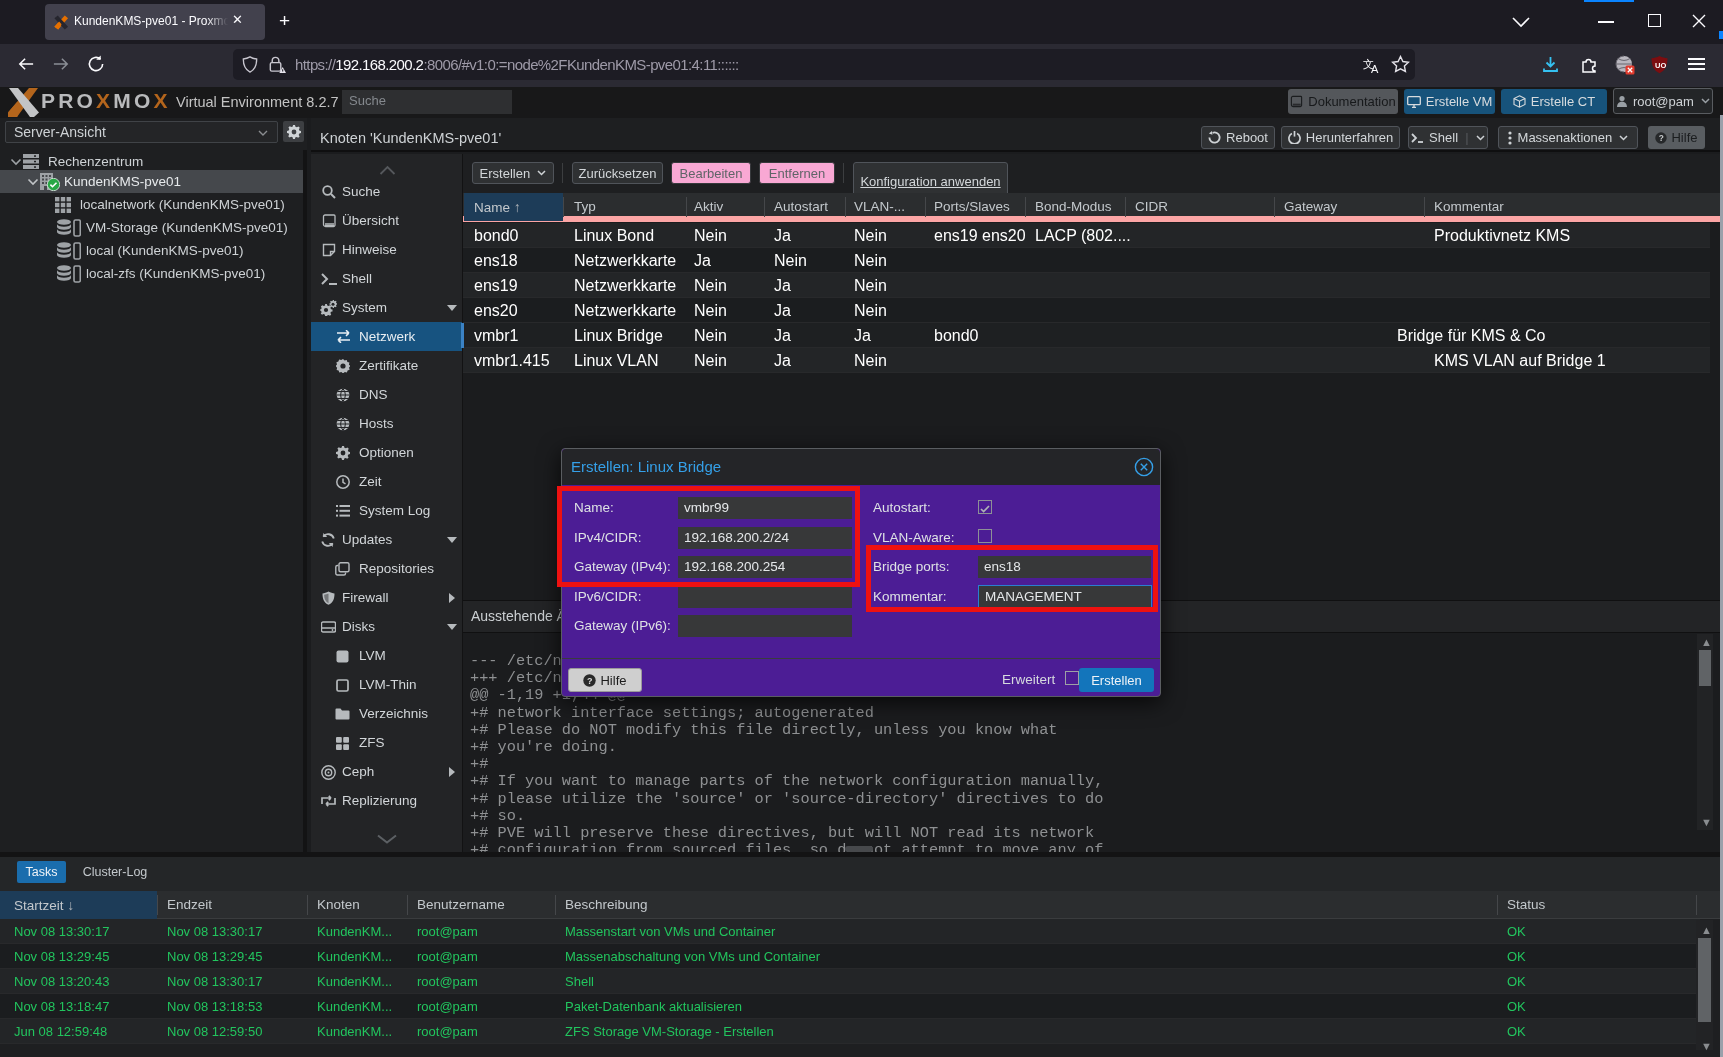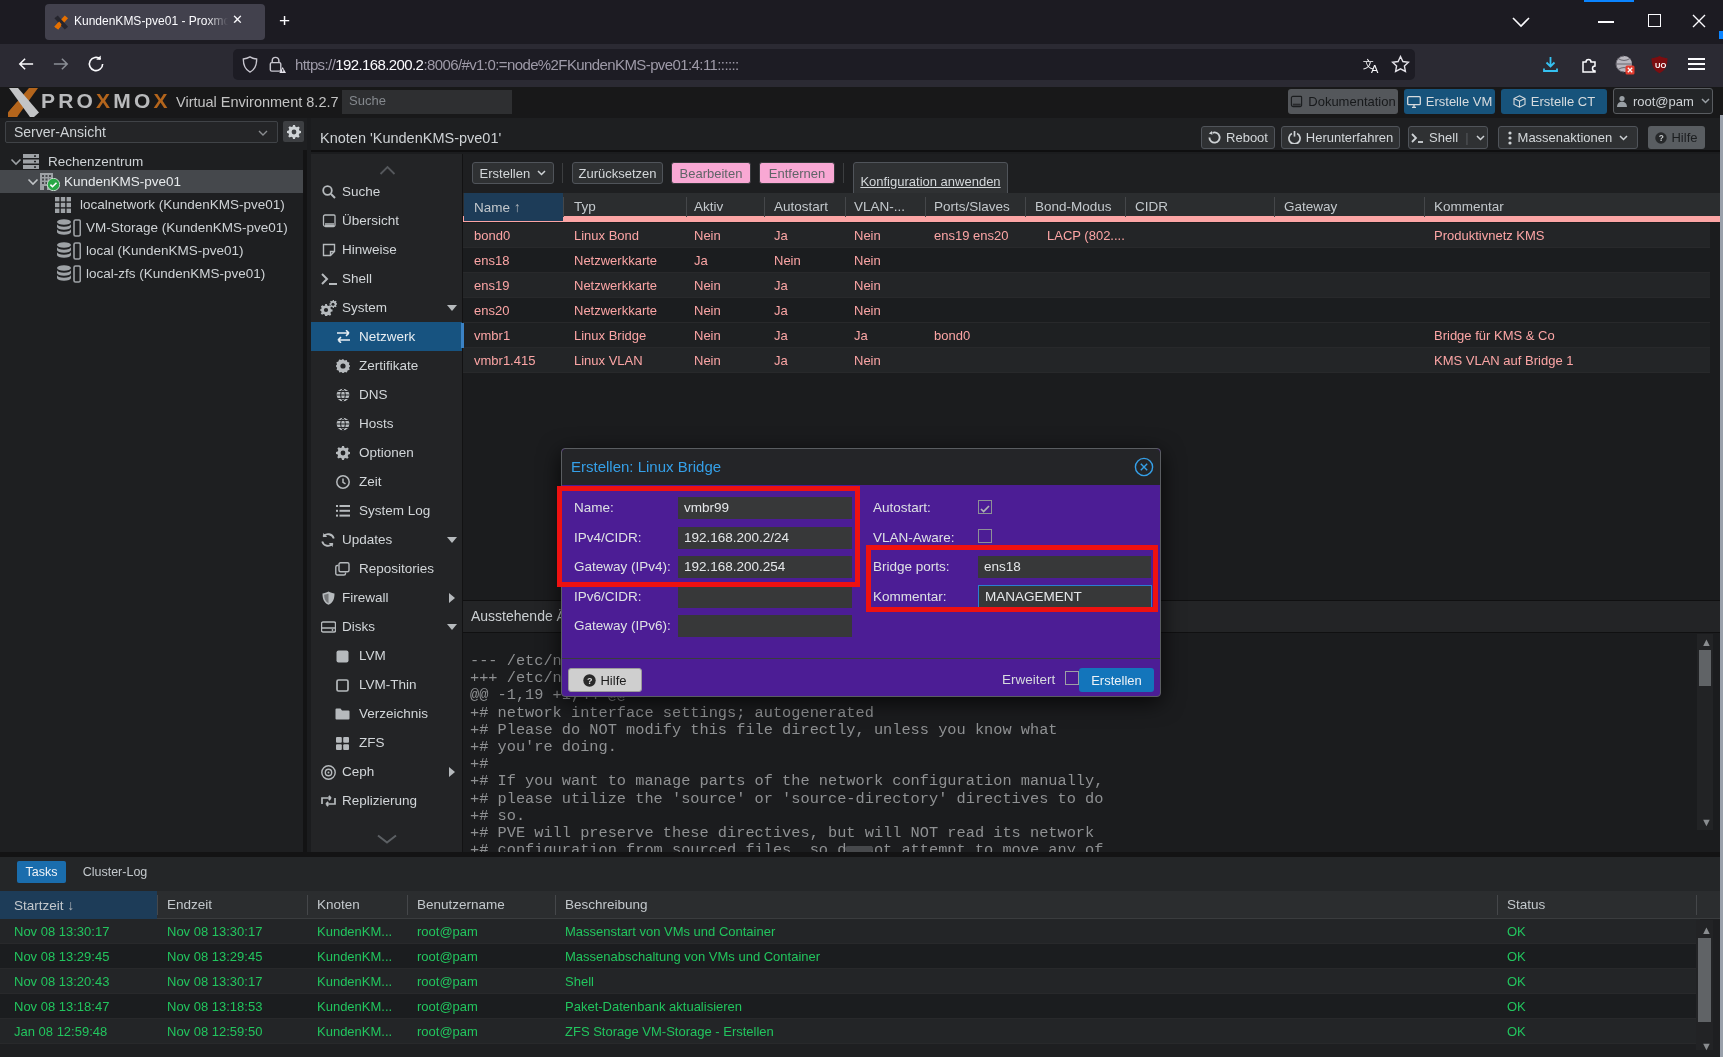--- a/index.html
+++ b/index.html
@@ -28,21 +28,21 @@
 .treerow { position:absolute; left:0; width:303px; height:23px; color:#ced2d5; font-size:13.5px; line-height:23px; }
 
 #menu { left:311px; top:154px; width:152px; height:698px; background:#232426; border-right:1px solid #121213; }
 .mitem { position:absolute; left:0; width:151px; height:29px; color:#d2d6d9; font-size:13.5px; line-height:29px; }
 .msel { background:#175380; color:#e8eef2; }
 
 #nodeband { left:311px; top:118px; width:1412px; height:34px; background:#1e1f21; border-bottom:2px solid #0f0f10; }
 #ctoolbar { left:463px; top:154px; width:1260px; height:39px; background:#1e1f21; }
 #nettable { left:463px; top:193px; width:1260px; height:659px; background:#1b1c1e; }
 .th { position:absolute; top:0; height:28px; color:#c3c8cc; font-size:13.5px; line-height:28px; }
-.row { position:absolute; left:0; width:1247px; height:25px; font-size:13px; color:#fca5a5; line-height:25px; border-bottom:1px solid #28292b; }
+.row { position:absolute; left:0; width:1247px; height:25px; font-size:16px; color:#ffffff; line-height:25px; border-bottom:1px solid #28292b; }
 .cell { position:absolute; top:0; white-space:nowrap; }
 
 #pendhdr { left:463px; top:600px; width:1260px; height:33px; background:#232426; border-top:1px solid #101011; border-bottom:1px solid #101011; color:#ccd0d3; font-size:14px; line-height:31px; }
 #diff { left:470px; top:653px; width:1250px; color:#8f9193; font-size:15.3px; line-height:17.2px; letter-spacing:0px; font-family:"Liberation Mono",monospace; white-space:pre; }
 
 #splitter { left:0; top:852px; width:1723px; height:5px; background:#131314; }
 #bottompanel { left:0; top:857px; width:1723px; height:200px; background:#1e1f21; }
 #tabsband { left:0; top:857px; width:1723px; height:34px; background:#242628; }
 .tab2 { position:absolute; top:0; height:22px; border-radius:2px; font-size:12.5px; line-height:22px; text-align:center; }
 #taskhdr { left:0; top:891px; width:1723px; height:28px; background:#2b2d2f; border-bottom:1px solid #3a3c3e; }
@@ -518,21 +518,21 @@
   <div class="abs" style="left:961px;top:4px;width:1px;height:20px;background:#45474a;"></div>
 </div>
 <div class="abs" style="left:463px;top:223px;">
   <div class="row" style="top:0;background:#232527;">
     <span class="cell" style="left:11px;">bond0</span>
       <span class="cell" style="left:111px;">Linux Bond</span>
       <span class="cell" style="left:231px;">Nein</span>
       <span class="cell" style="left:311px;">Ja</span>
       <span class="cell" style="left:391px;">Nein</span>
       <span class="cell" style="left:471px;">ens19 ens20</span>
-      <span class="cell" style="left:572px;margin-left:12px;">LACP (802....</span>
+      <span class="cell" style="left:572px;">LACP (802....</span>
       <span class="cell" style="left:971px;">Produktivnetz KMS</span>
   </div>
   <div class="row" style="top:25px;background:#1b1d1f;">
     <span class="cell" style="left:11px;">ens18</span>
       <span class="cell" style="left:111px;">Netzwerkkarte</span>
       <span class="cell" style="left:231px;">Ja</span>
       <span class="cell" style="left:311px;">Nein</span>
       <span class="cell" style="left:391px;">Nein</span>
   </div>
   <div class="row" style="top:50px;background:#232527;">
@@ -550,21 +550,21 @@
       <span class="cell" style="left:391px;">Nein</span>
   </div>
   <div class="row" style="top:100px;background:#1e2022;">
     <div class="abs" style="left:-2px;top:0;width:3px;height:25px;background:#3b82c4;"></div>
     <span class="cell" style="left:11px;">vmbr1</span>
       <span class="cell" style="left:111px;">Linux Bridge</span>
       <span class="cell" style="left:231px;">Nein</span>
       <span class="cell" style="left:311px;">Ja</span>
       <span class="cell" style="left:391px;">Ja</span>
       <span class="cell" style="left:471px;">bond0</span>
-      <span class="cell" style="left:971px;">Bridge für KMS &amp; Co</span>
+      <span class="cell" style="left:934px;">Bridge für KMS &amp; Co</span>
   </div>
   <div class="row" style="top:125px;background:#232527;">
     <span class="cell" style="left:11px;">vmbr1.415</span>
       <span class="cell" style="left:111px;">Linux VLAN</span>
       <span class="cell" style="left:231px;">Nein</span>
       <span class="cell" style="left:311px;">Ja</span>
       <span class="cell" style="left:391px;">Nein</span>
       <span class="cell" style="left:971px;">KMS VLAN auf Bridge 1</span>
   </div>
 </div>
@@ -636,21 +636,21 @@
     </div>
   <div class="trow" style="top:75px;background:#1b1d1f;">
       <span class="cell" style="left:14px;">Nov 08 13:18:47</span>
       <span class="cell" style="left:167px;">Nov 08 13:18:53</span>
       <span class="cell" style="left:317px;">KundenKM...</span>
       <span class="cell" style="left:417px;">root@pam</span>
       <span class="cell" style="left:565px;">Paket-Datenbank aktualisieren</span>
       <span class="cell" style="left:1507px;">OK</span>
     </div>
   <div class="trow" style="top:100px;background:#232527;">
-      <span class="cell" style="left:14px;">Jan 08 12:59:48</span>
+      <span class="cell" style="left:14px;">Jun 08 12:59:48</span>
       <span class="cell" style="left:167px;">Nov 08 12:59:50</span>
       <span class="cell" style="left:317px;">KundenKM...</span>
       <span class="cell" style="left:417px;">root@pam</span>
       <span class="cell" style="left:565px;">ZFS Storage VM-Storage - Erstellen</span>
       <span class="cell" style="left:1507px;">OK</span>
     </div>
 </div>
 
 <div class="sbar" style="left:1696px;top:920px;width:17px;height:130px;background:#222325;"></div>
 <div class="chev" style="left:1701px;top:924px;">▲</div>

